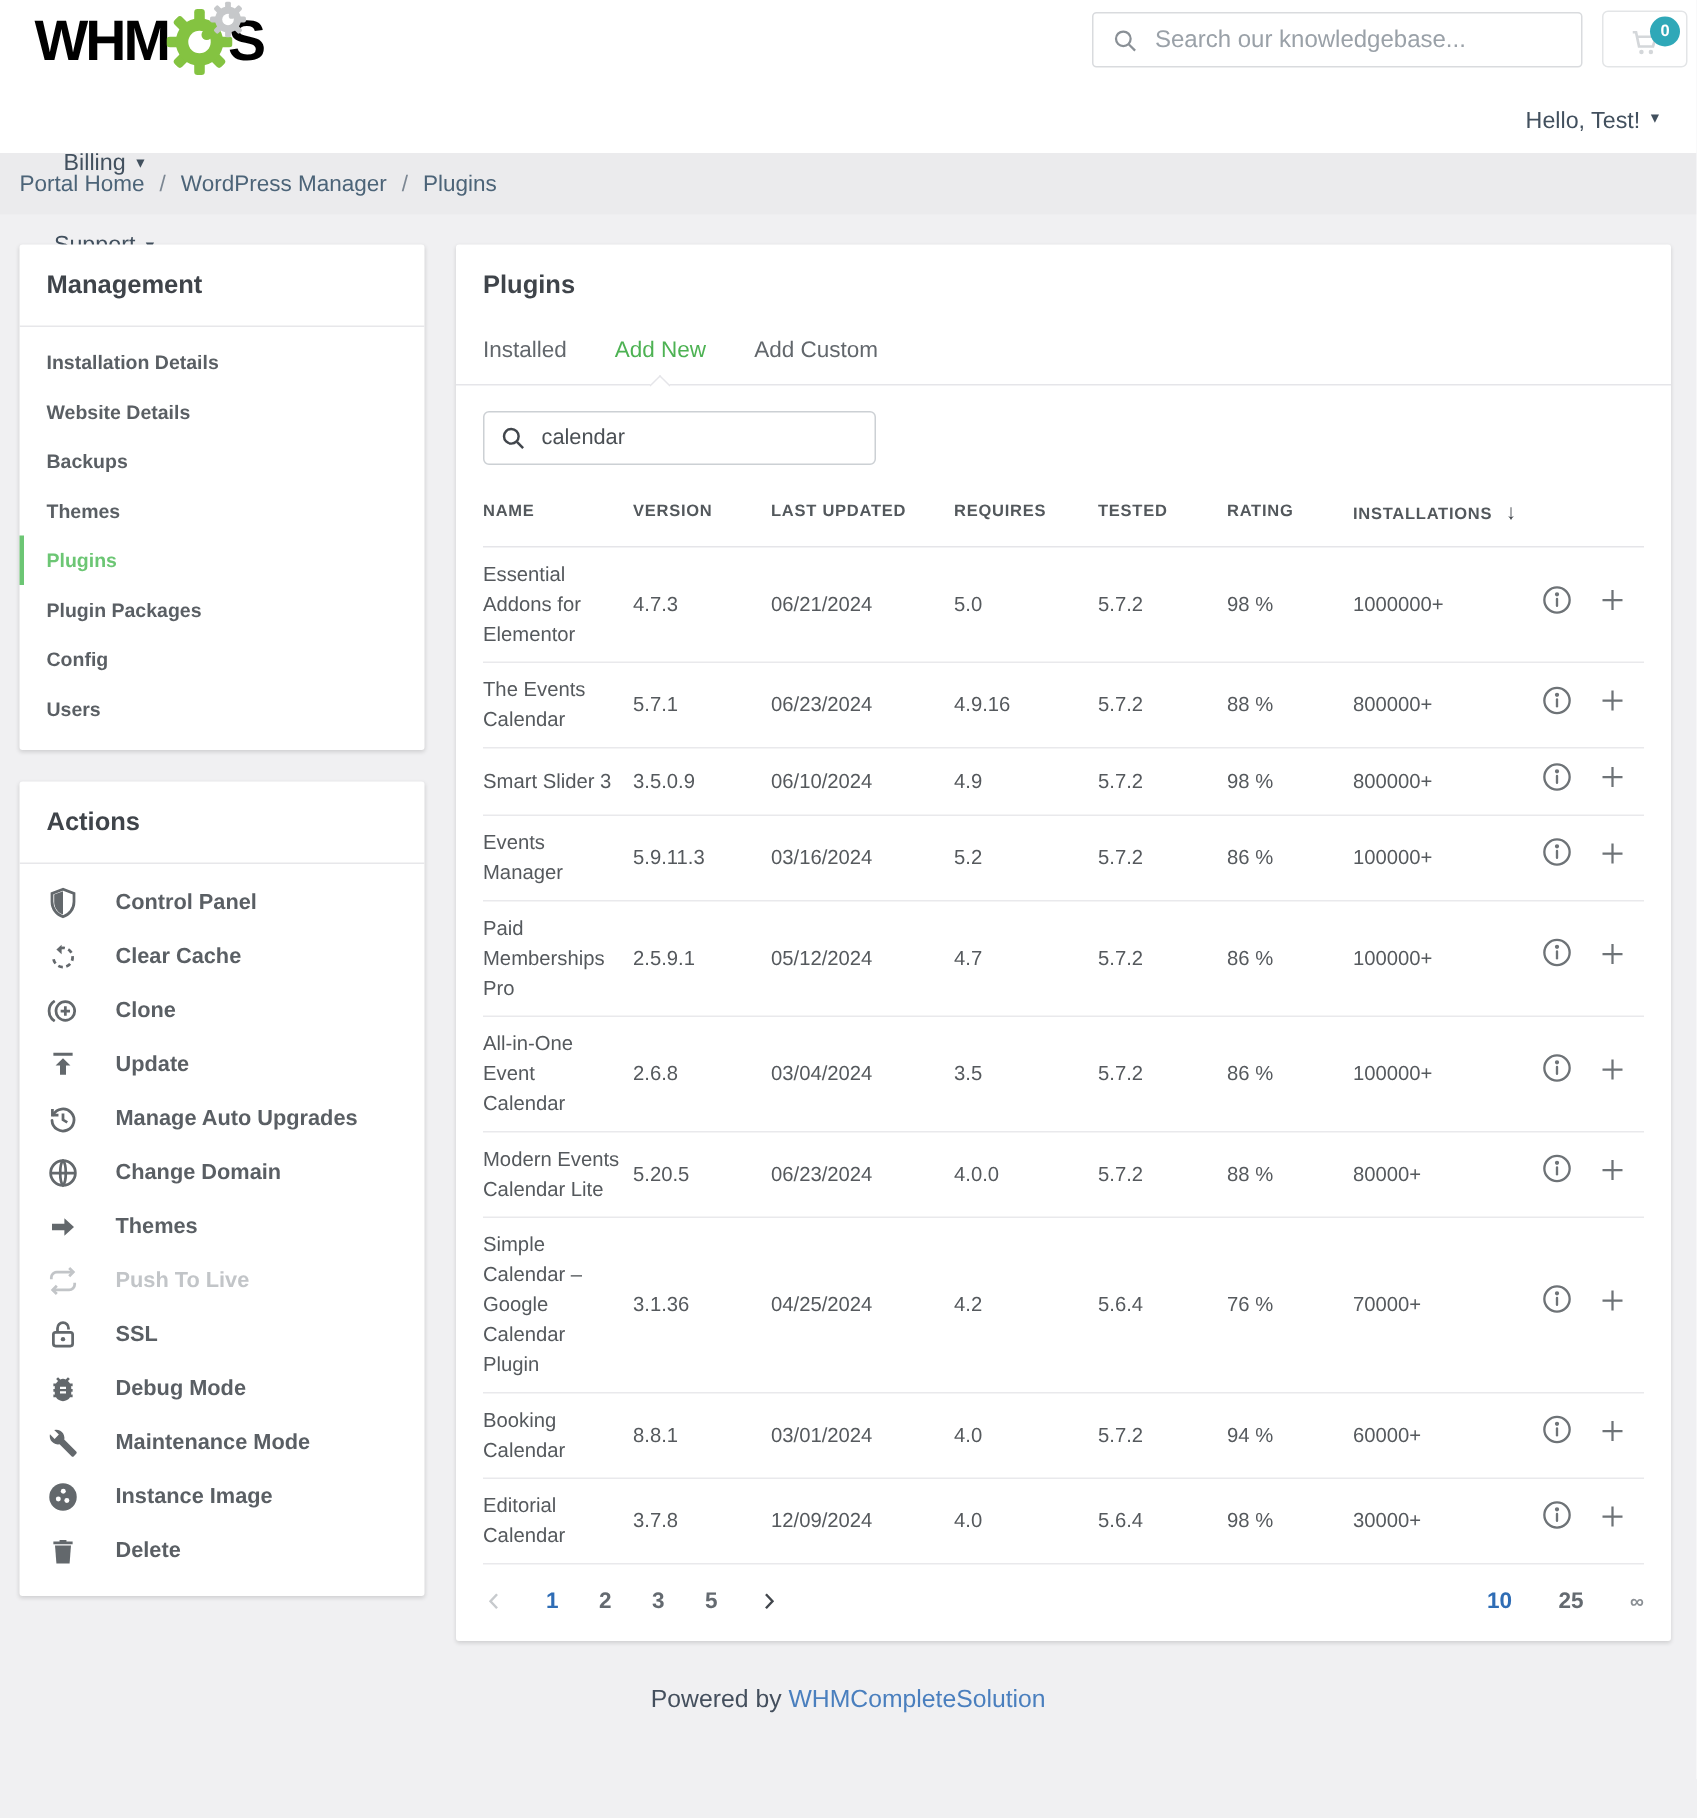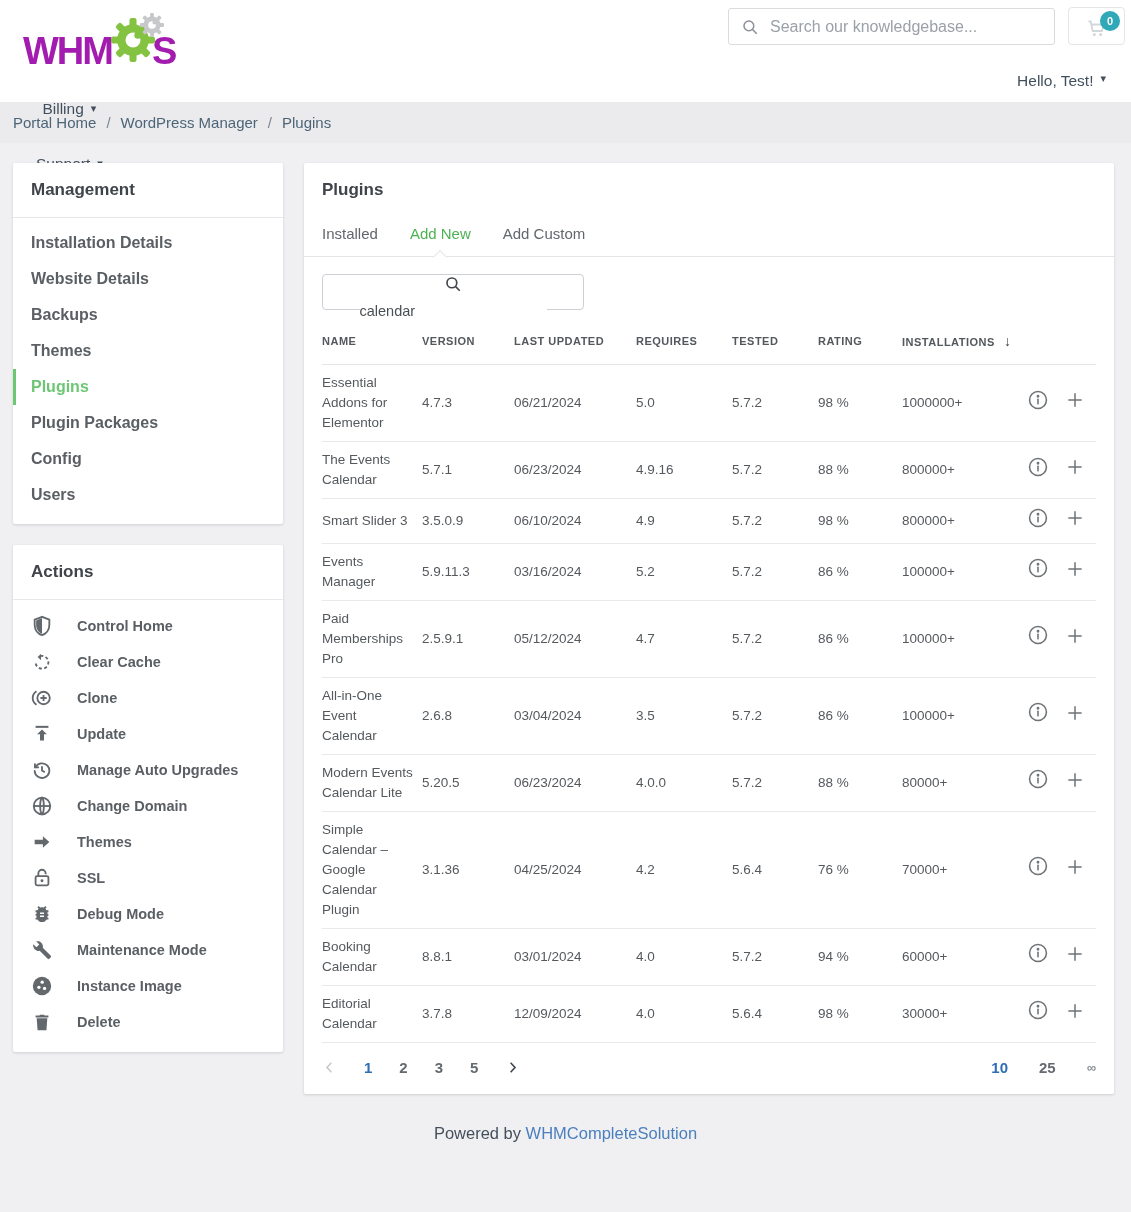--- a/index.html
+++ b/index.html
@@ -2,21 +2,21 @@
 <html><head>
 <meta charset="utf-8">
 <style>
   * { margin:0; padding:0; box-sizing:border-box; }
   html,body { width:1131px; height:1212px; overflow:hidden; }
   body { font-family:"Liberation Sans", sans-serif; background:#f0f0f2; color:#54585c; }
 
   
   .header-top { position:relative; height:60px; background:#fff; }
   .logo { position:absolute; left:23px; top:6px; display:flex; align-items:center; cursor:pointer; }
-  .logo .word { font-size:38px; font-weight:bold; color:#a21caf; letter-spacing:-2px;margin-top:24px; }
+  .logo .word { font-size:38px; font-weight:bold; color:#000000; letter-spacing:-2px; }
   .logo-gear { position:relative; width:44px; height:44px; margin:0 -3px 0 -1px; }
   .logo-gear .small-gear { position:absolute; top:-5px; right:-9px; }
 
   .kb-search { position:absolute; left:728px; top:8px; width:327px; height:37px; background:#fff;
     border:1px solid #d9dbde; border-radius:3px; display:flex; align-items:center; padding:0 12px; gap:11px; }
   .kb-search .sicon { width:18px; height:18px; color:#8a9096; flex:none; }
   .kb-search input { border:none; outline:none; flex:1; font-size:16px; color:#555;
     font-family:"Liberation Sans", sans-serif; }
   .kb-search input::placeholder { color:#9aa1a8; }
 
@@ -44,41 +44,41 @@
   .card { background:#fff; border-radius:2px; box-shadow:0 1px 3px rgba(0,0,0,0.14); }
   .left-col { width:270px; flex:none; }
   .main-card { flex:1; }
 
   .card-title { padding:17px 18px; font-size:17px; font-weight:600; color:#3f444a; border-bottom:1px solid #e7e7ea; }
 
   
   .mgmt-list { list-style:none; padding:7px 0 11px; margin-bottom:21px; }
   .mgmt-list { background:transparent; }
   .mgmt-card { margin-bottom:21px; }
-  .mgmt-item { padding:9px 18px; font-size:16px; font-weight:bold; color:#5a5f64; cursor:pointer; }
+  .mgmt-item { padding:9px 18px; font-size:13px; font-weight:bold; color:#5a5f64; cursor:pointer; }
   .mgmt-item.active { color:#6cc674; border-left:3px solid #6cc674; padding-left:15px; }
 
   
   .actions-list { list-style:none; padding:8px 0 12px; }
   .action-item { display:flex; align-items:center; gap:24px; padding:7px 18px; cursor:pointer; }
   .action-item .aicon { width:22px; height:22px; color:#63686c; flex:none; }
   .action-item .alabel { font-size:14.5px; font-weight:bold; color:#5a5f64; }
   .action-item.disabled { cursor:default; }
   .action-item.disabled .aicon { color:#c2c5c8; }
   .action-item.disabled .alabel { color:#c2c5c8; }
 
   
   .tabs-row { position:relative; display:flex; gap:32px; padding:10px 18px 0; border-bottom:1px solid #e5e5e9; }
   .tab { position:relative; padding-bottom:14px; font-size:15px; color:#62676c; cursor:pointer; }
   .tab.active { color:#4db253; }
   .tab.active::after { content:''; position:absolute; left:50%; bottom:-6px; width:9px; height:9px;
     background:#fff; border-left:1px solid #e5e5e9; border-top:1px solid #e5e5e9; transform:translateX(-50%) rotate(45deg); }
 
   .plugin-search { margin:17px 18px 8px; width:262px; height:36px; border:1px solid #ccd0d4; border-radius:4px;
-    display:flex; align-items:center; padding:0 10px; gap:10px;flex-direction:column; }
+    display:flex; align-items:center; padding:0 10px; gap:10px; }
   .plugin-search .sicon { width:18px; height:18px; color:#41464c; flex:none; }
   .plugin-search input { border:none; outline:none; flex:1; font-size:14.5px; color:#4a4f54;
     font-family:"Liberation Sans", sans-serif; }
 
   table.plugins { margin:6px 18px 0; width:774px; border-collapse:collapse; table-layout:fixed; }
   table.plugins th { text-align:left; font-size:11px; font-weight:bold; color:#53585c; letter-spacing:.5px;
     padding:15px 8px 15px 0; border-bottom:1px solid #e5e5e9; cursor:pointer; white-space:nowrap; }
   table.plugins th .sort-arrow { font-size:14px; color:#3f444a; margin-left:9px; font-weight:normal; }
   table.plugins td { padding:8px 8px 8px 0; font-size:13.5px; color:#55595d; line-height:20px;
     border-bottom:1px solid #e9e9ec; vertical-align:middle; }
@@ -220,21 +220,21 @@
     </div>
 
     <div class="card">
       <div class="card-title">Actions</div>
       <ul class="actions-list">
           <li class="action-item">
             <span class="aicon"><svg viewBox="0 0 24 24" width="22" height="22">
                 <path d="M12 2 4 5v6c0 5.2 3.4 9.6 8 11 4.6-1.4 8-5.8 8-11V5l-8-3z" fill="none" stroke="currentColor" stroke-width="2"></path>
                 <path d="M12 3.4 5.6 5.9v5.3c0 4.3 2.7 7.9 6.4 9.2V3.4z" fill="currentColor"></path>
               </svg></span>
-            <span class="alabel">Control Home</span>
+            <span class="alabel">Control Panel</span>
           </li>
           <li class="action-item">
             <span class="aicon"><svg viewBox="0 0 24 24" width="22" height="22">
                 <path d="M7.2 6.6 11 3v7L7.2 6.6z" fill="currentColor"></path>
                 <path d="M10 5.6a7 7 0 1 1-5 6.6" fill="none" stroke="currentColor" stroke-width="2" stroke-dasharray="3.4 2.6"></path>
               </svg></span>
             <span class="alabel">Clear Cache</span>
           </li>
           <li class="action-item">
             <span class="aicon"><svg viewBox="0 0 24 24" width="22" height="22">
@@ -265,20 +265,29 @@
                 <path d="M3 12h18"></path>
                 <path d="M12 3c2.7 2.7 2.7 15.3 0 18-2.7-2.7-2.7-15.3 0-18z"></path>
               </svg></span>
             <span class="alabel">Change Domain</span>
           </li>
           <li class="action-item">
             <span class="aicon"><svg viewBox="0 0 24 24" width="22" height="22">
                 <path d="M4 9.6h9V5.6l7 6.4-7 6.4v-4H4V9.6z" fill="currentColor"></path>
               </svg></span>
             <span class="alabel">Themes</span>
+          </li>
+          <li class="action-item disabled">
+            <span class="aicon"><svg viewBox="0 0 24 24" width="22" height="22" fill="none" stroke="currentColor" stroke-width="2">
+                <path d="M16.5 2.5 19.5 5.5 16.5 8.5"></path>
+                <path d="M19.5 5.5H7.5a4 4 0 0 0-4 4v1.2"></path>
+                <path d="M7.5 21.5 4.5 18.5 7.5 15.5"></path>
+                <path d="M4.5 18.5h12a4 4 0 0 0 4-4v-1.2"></path>
+              </svg></span>
+            <span class="alabel">Push To Live</span>
           </li>
           <li class="action-item">
             <span class="aicon"><svg viewBox="0 0 24 24" width="22" height="22" fill="none" stroke="currentColor" stroke-width="2">
                 <rect x="5" y="10" width="14" height="10" rx="1.6"></rect>
                 <path d="M8 10V7a4 4 0 0 1 8 0v1"></path>
                 <circle cx="12" cy="15" r="1.6" fill="currentColor" stroke="none"></circle>
               </svg></span>
             <span class="alabel">SSL</span>
           </li>
           <li class="action-item">

